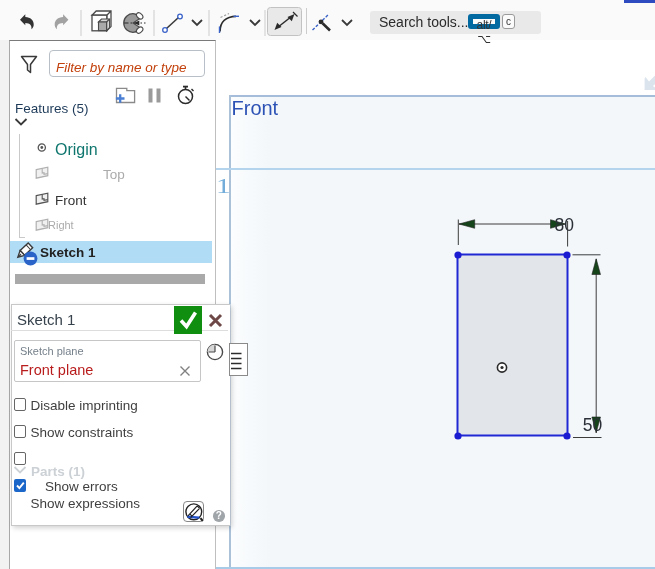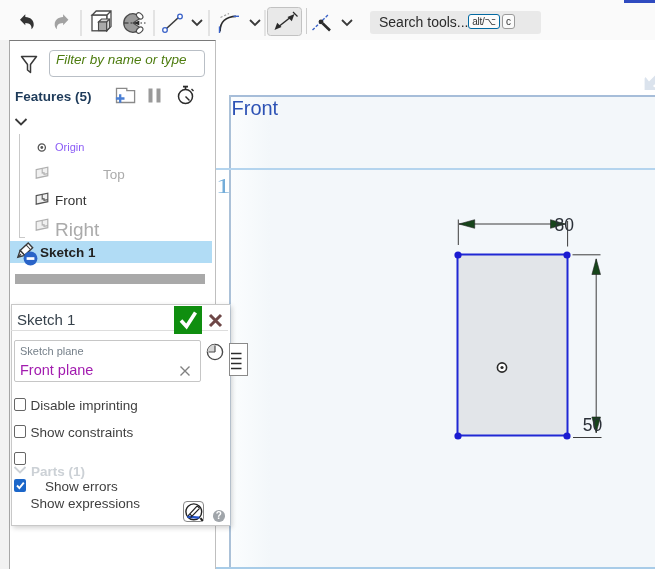--- a/index.html
+++ b/index.html
@@ -68,21 +68,21 @@
     <g>
       <line x1="312.5" y1="30" x2="329" y2="14" stroke="#3a62c8" stroke-width="1.4" stroke-dasharray="3 1.6"></line>
       <circle cx="321" cy="21.8" r="2.4" fill="#2b2b2b"></circle>
       <line x1="322.5" y1="23.3" x2="330" y2="30.5" stroke="#2b2b2b" stroke-width="2.6"></line>
     </g>
     <path d="M342 20 L347 25 L352 20" stroke="#3a3a3a" stroke-width="1.8" fill="none"></path>
   </svg>
 
   <div class="abs" style="left:370px;top:10.5px;width:171px;height:23.5px;background:#e9e9e9;border-radius:3px;"></div>
   <div class="abs" style="left:379px;top:13.5px;font-size:14px;color:#2b2b2b;">Search tools...</div>
-  <div class="abs" style="left:468px;top:14px;width:32px;height:14.5px;background:#fbfbfb;border:1px solid #0369a1;border-radius:3px;font-size:10px;color:#333;text-align:center;line-height:13.5px;box-sizing:border-box;letter-spacing:-0.3px;">alt/⌥</div>
+  <div class="abs" style="left:468px;top:14px;width:32px;height:14.5px;background:#fbfbfb;border:5px solid #0369a1;border-radius:3px;font-size:12px;color:#333;text-align:center;line-height:13.5px;box-sizing:border-box;letter-spacing:-0.3px;">alt/⌥</div>
   <div class="abs" style="left:502px;top:14px;width:13px;height:14.5px;background:#fbfbfb;border:1px solid #9a9a9a;border-radius:3px;font-size:10px;color:#333;text-align:center;line-height:14px;box-sizing:border-box;">c</div>
 
   <div class="abs" id="sheet" style="left:230px;top:96px;width:425px;height:473px;background:#f3f7fa;"></div>
   <div class="abs" style="left:230px;top:96px;width:40px;height:473px;background:linear-gradient(90deg,#fbfdfe, #f3f7fa);"></div>
 
   <div class="abs" style="left:228.6px;top:95px;width:426.4px;height:2px;background:#a6bdd9;"></div>
   <div class="abs" style="left:228.8px;top:95px;width:1.8px;height:209px;background:#abc1d8;"></div>
   <div class="abs" style="left:229.2px;top:304px;width:1.4px;height:222px;background:rgba(171,193,216,0.55);"></div>
   <div class="abs" style="left:228.8px;top:526px;width:1.8px;height:43px;background:#abc1d8;"></div>
   <div class="abs" style="left:216px;top:167.6px;width:439px;height:2px;background:#b4d4ee;"></div>
@@ -127,23 +127,23 @@
     <circle cx="62" cy="167.5" r="1.6" fill="#2b2b2b"></circle>
   </svg>
 
   <div class="abs" style="left:0;top:40px;width:9px;height:529px;background:#f2f2f2;"></div>
   <div class="abs" id="panel" style="left:9px;top:40px;width:207px;height:529px;background:#ffffff;border-top:1px solid #7a7a7a;border-left:1px solid #a8a8a8;border-right:1px solid #bfbfbf;box-sizing:border-box;"></div>
 
   <svg class="abs" style="left:20px;top:55px;" width="18" height="20" viewBox="0 0 18 20">
     <path d="M1.5 1.5 L16.5 1.5 L10.5 9.5 L10.5 17.5 L7.5 15 L7.5 9.5 Z" fill="none" stroke="#3a3a3a" stroke-width="1.5" stroke-linejoin="round"></path>
   </svg>
   <div class="abs" style="left:49px;top:50px;width:156px;height:27px;border:1px solid #b9bfc6;border-radius:4px;background:#fff;box-sizing:border-box;"></div>
-  <div class="abs" style="left:56px;top:52px;font-size:13.5px;font-style:italic;color:#4d7c0f;">Filter by name or type</div>
-
-  <div class="abs" style="left:15px;top:89px;font-size:13.5px;font-weight:bold;color:#1d3a59;">Features (5)</div>
+  <div class="abs" style="left:56px;top:60px;font-size:13.5px;font-style:italic;color:#c2410c;">Filter by name or type</div>
+
+  <div class="abs" style="left:15px;top:101px;font-size:13.5px;font-weight:normal;color:#1d3a59;">Features (5)</div>
   <svg class="abs" style="left:114px;top:85px;" width="80" height="20" viewBox="0 0 80 20">
 
     <path d="M2.5 17.5 L2.5 3.3 L12.8 3.3 L12.8 5.6 L20.6 5.6 L20.6 17.5 Z" fill="none" stroke="#8a8a8a" stroke-width="1.3"></path>
     <path d="M1.9 13.5 L10.5 13.5 M6.2 9.2 L6.2 17.8" stroke="#4a7fd4" stroke-width="2.3"></path>
 
     <rect x="34.5" y="3.5" width="4" height="14" fill="#9a9a9a"></rect>
     <rect x="42.5" y="3.5" width="4" height="14" fill="#9a9a9a"></rect>
 
     <g transform="translate(3,0)">
       <circle cx="68.5" cy="11.5" r="7" fill="none" stroke="#2b2b2b" stroke-width="1.5"></circle>
@@ -157,39 +157,39 @@
   <svg class="abs" style="left:13px;top:116px;" width="16" height="12" viewBox="0 0 16 12">
     <path d="M2.5 3 L8 8.5 L13.5 3" stroke="#3a3a3a" stroke-width="1.8" fill="none"></path>
   </svg>
   <div class="abs" style="left:19px;top:134px;width:1px;height:104px;background:#c9c9c9;"></div>
   <div class="abs" style="left:19px;top:237px;width:6px;height:1px;background:#c9c9c9;"></div>
 
   <svg class="abs" style="left:36px;top:141px;" width="13" height="13" viewBox="0 0 13 13">
     <circle cx="5.8" cy="6.5" r="3.6" fill="none" stroke="#555" stroke-width="1.3"></circle>
     <circle cx="5.8" cy="6.5" r="1.4" fill="#555"></circle>
   </svg>
-  <div class="abs" style="left:55px;top:141px;font-size:11px;color:#8b5cf6;">Origin</div>
+  <div class="abs" style="left:55px;top:141px;font-size:16px;color:#0f766e;">Origin</div>
 
   <svg class="abs" style="left:35px;top:166px;" width="16" height="15" viewBox="0 0 16 15">
     <path d="M1.2 3.7 L12.8 1.2 L12.8 9.7 L1.2 12.2 Z" fill="#f0f0f0" stroke="#b0b0b0" stroke-width="1.2"></path>
     <path d="M7.2 2.4 L7.2 7 L9 6.7 L9 8.4 L12.8 7.6" fill="none" stroke="#b0b0b0" stroke-width="1.1"></path>
   </svg>
   <div class="abs" style="left:55px;top:167px;font-size:13.5px;color:#ababab;margin-left:48px;">Top</div>
 
   <svg class="abs" style="left:35px;top:192px;" width="16" height="15" viewBox="0 0 16 15">
     <path d="M1.2 3.7 L12.8 1.2 L12.8 9.7 L1.2 12.2 Z" fill="#f0f0f0" stroke="#555555" stroke-width="1.2"></path>
     <path d="M7.2 2.4 L7.2 7 L9 6.7 L9 8.4 L12.8 7.6" fill="none" stroke="#555555" stroke-width="1.1"></path>
   </svg>
   <div class="abs" style="left:55px;top:193px;font-size:13.5px;color:#333;">Front</div>
 
   <svg class="abs" style="left:35px;top:218px;" width="16" height="15" viewBox="0 0 16 15">
     <path d="M1.2 3.7 L12.8 1.2 L12.8 9.7 L1.2 12.2 Z" fill="#f0f0f0" stroke="#b0b0b0" stroke-width="1.2"></path>
     <path d="M7.2 2.4 L7.2 7 L9 6.7 L9 8.4 L12.8 7.6" fill="none" stroke="#b0b0b0" stroke-width="1.1"></path>
   </svg>
-  <div class="abs" style="left:55px;top:219px;font-size:19px;color:#ababab;">Right</div>
+  <div class="abs" style="left:48px;top:219px;font-size:11px;color:#ababab;">Right</div>
 
   <div class="abs" style="left:10px;top:241px;width:202px;height:22px;background:#b1dcf5;"></div>
   <svg class="abs" style="left:14px;top:240px;" width="28" height="27" viewBox="0 0 28 27">
     <g transform="rotate(47 10 11)">
       <rect x="7" y="2.5" width="6.6" height="11" fill="#fff" stroke="#3a3a3a" stroke-width="1.4"></rect>
       <line x1="7" y1="5.3" x2="13.6" y2="5.3" stroke="#3a3a3a" stroke-width="1"></line>
       <path d="M7 13.5 L13.6 13.5 L10.3 19.8 Z" fill="#fff" stroke="#3a3a3a" stroke-width="1.3"></path>
       <path d="M9.3 15.5 L11.3 15.5 L10.3 19.8 Z" fill="#3a3a3a"></path>
     </g>
     <circle cx="16.5" cy="18.5" r="6.9" fill="#2a64c8"></circle>
@@ -217,21 +217,21 @@
   <div class="abs" style="left:174px;top:306px;width:28px;height:28px;background:#0f8e0f;"></div>
   <svg class="abs" style="left:174px;top:306px;" width="28" height="28" viewBox="0 0 28 28">
     <path d="M7 14.5 L12.5 20.5 L21.5 6.5" stroke="#ffffff" stroke-width="3.6" fill="none"></path>
   </svg>
   <svg class="abs" style="left:208px;top:313px;" width="15" height="15" viewBox="0 0 15 15">
     <path d="M2 2 L13 13 M13 2 L2 13" stroke="#6e4747" stroke-width="3"></path>
   </svg>
 
   <div class="abs" style="left:14px;top:340px;width:187px;height:42px;border:1px solid #c6c6c6;border-radius:2px;background:#fff;box-sizing:border-box;"></div>
   <div class="abs" style="left:20px;top:345px;font-size:11px;color:#76808a;">Sketch plane</div>
-  <div class="abs" style="left:20px;top:361.5px;font-size:14.5px;color:#a21caf;">Front plane</div>
+  <div class="abs" style="left:20px;top:361.5px;font-size:14.5px;color:#b91c1c;">Front plane</div>
   <svg class="abs" style="left:179px;top:365px;" width="12" height="12" viewBox="0 0 12 12">
     <path d="M1.5 1.5 L10.5 10.5 M10.5 1.5 L1.5 10.5" stroke="#808080" stroke-width="1.4"></path>
   </svg>
 
   <svg class="abs" style="left:206px;top:343px;" width="18" height="18" viewBox="0 0 18 18">
     <circle cx="9" cy="9" r="7.6" fill="#fff" stroke="#4a4a4a" stroke-width="1.4"></circle>
     <path d="M9 9 L9 1.4 A7.6 7.6 0 0 0 1.4 9 Z" fill="#d6d6d6"></path>
     <path d="M9 9 L9 2.6 M9 9 L2.6 9" stroke="#4a4a4a" stroke-width="1.2" fill="none"></path>
   </svg>
 

